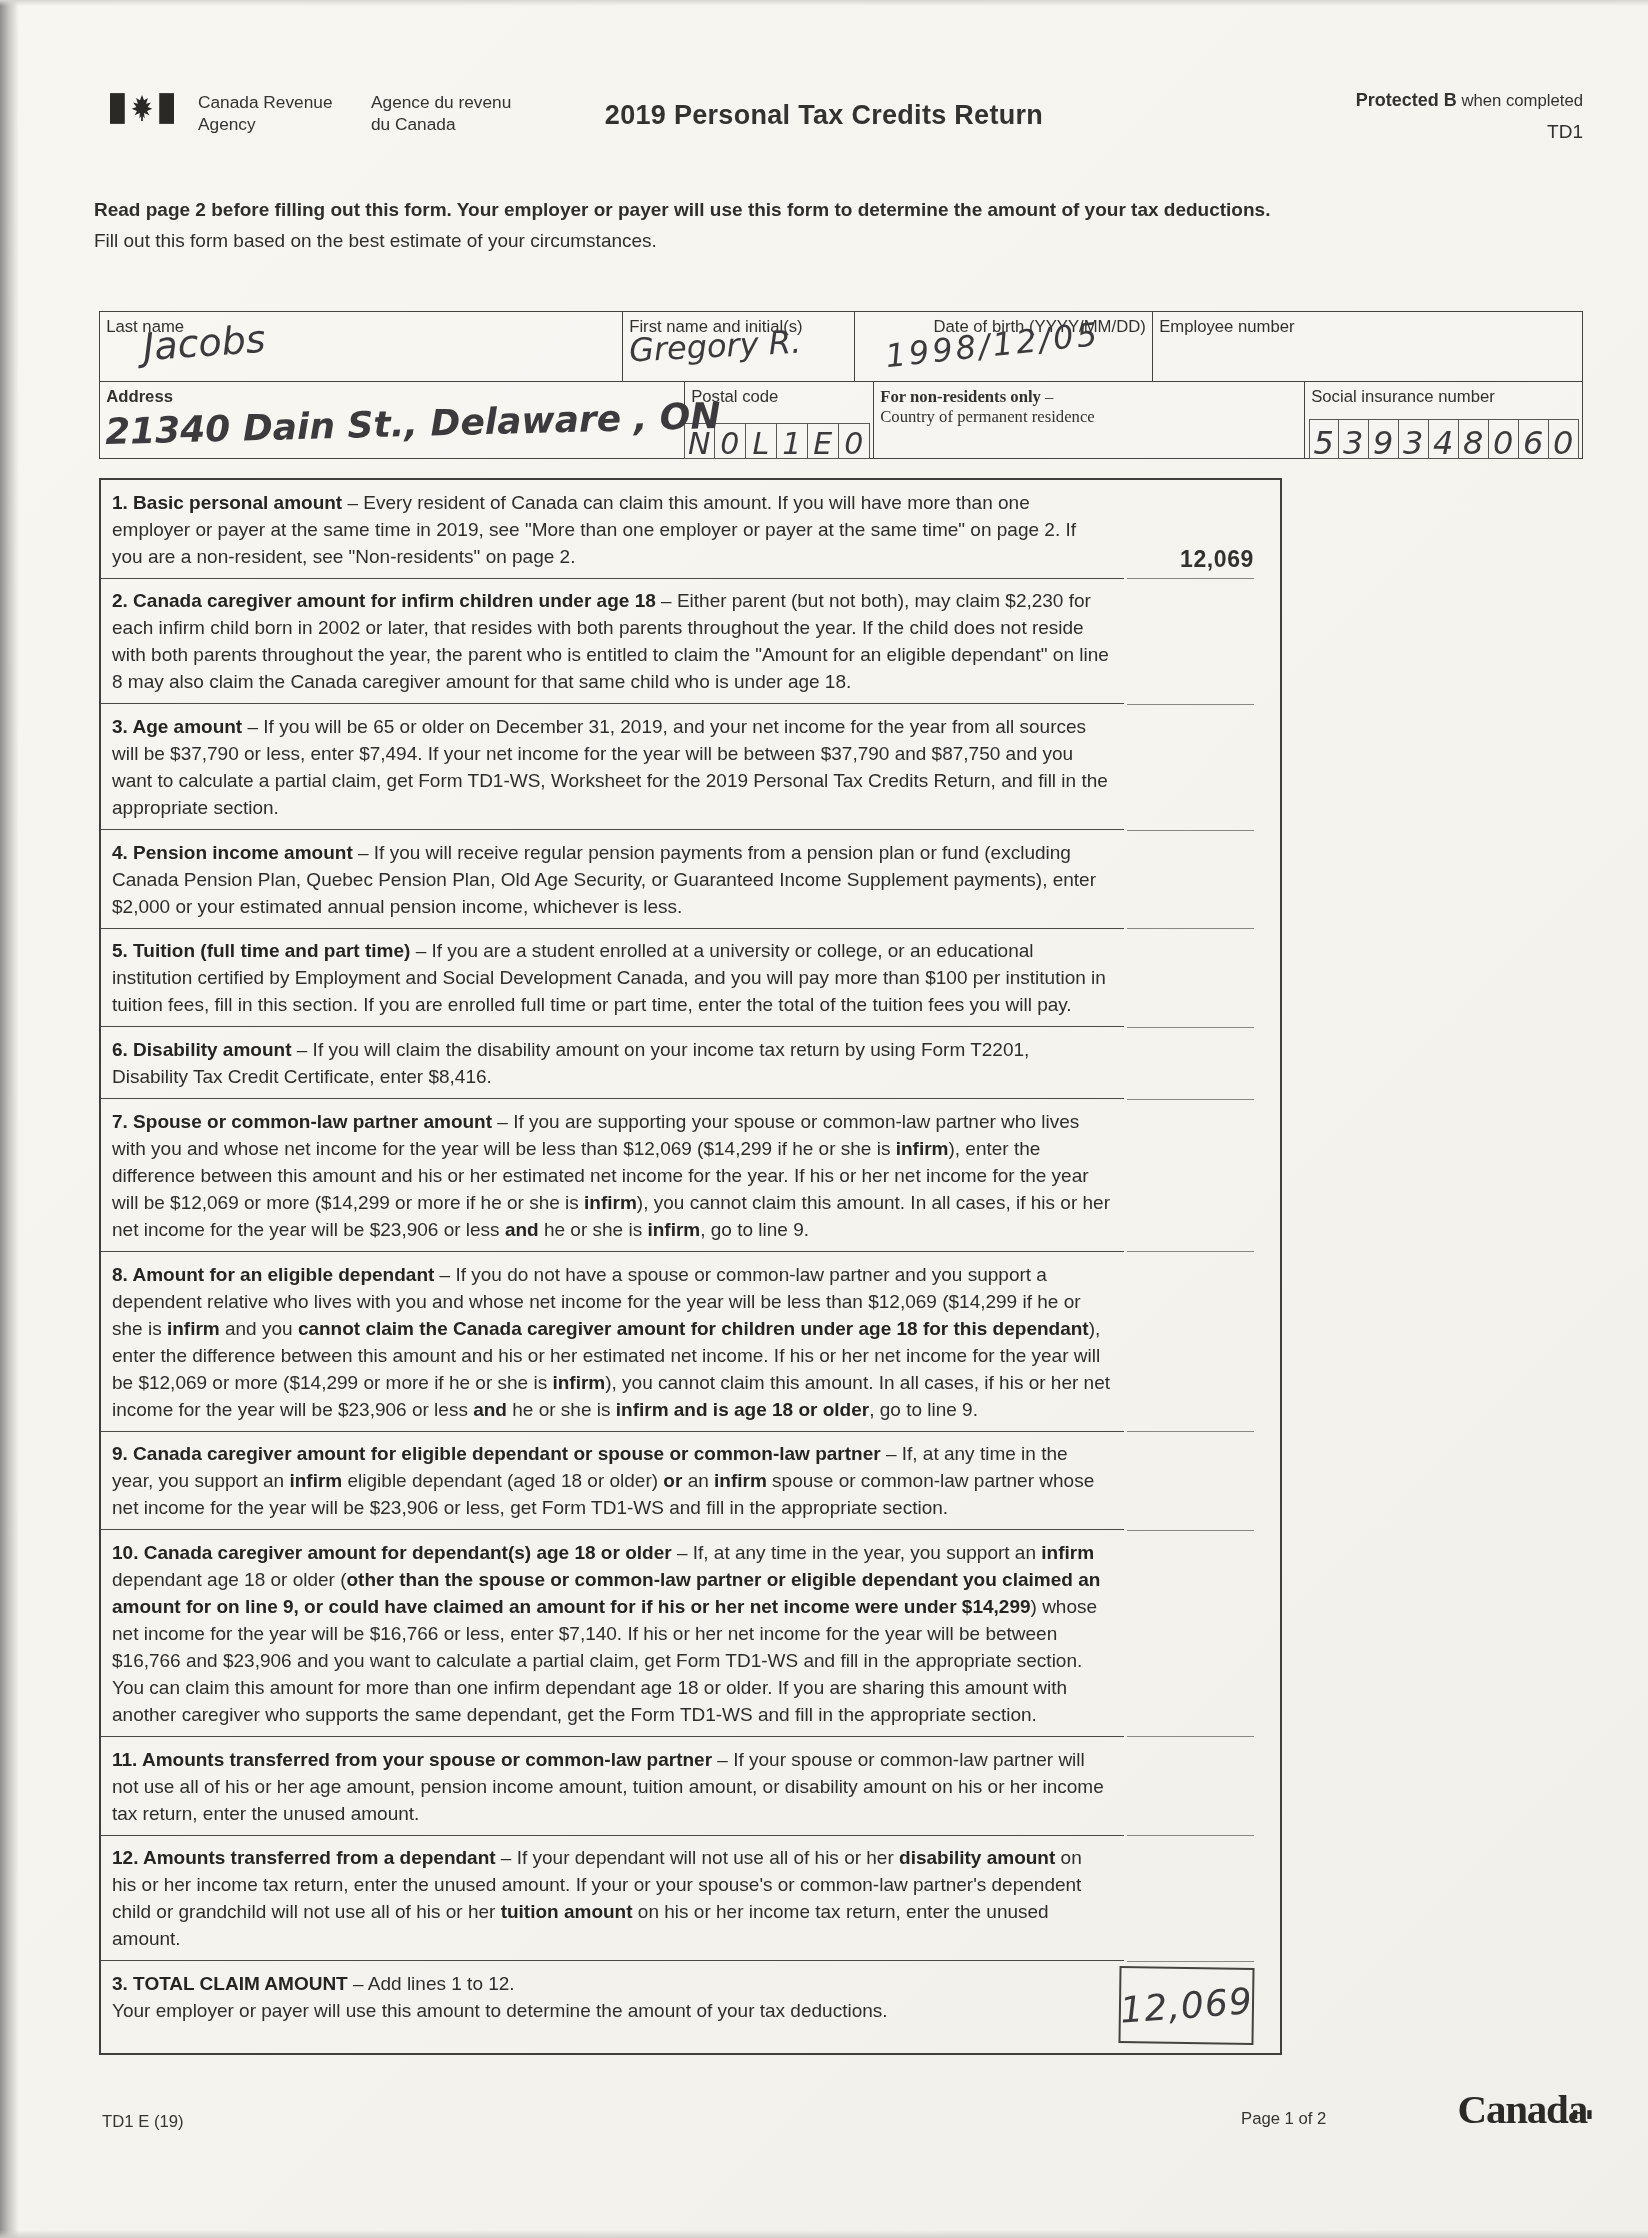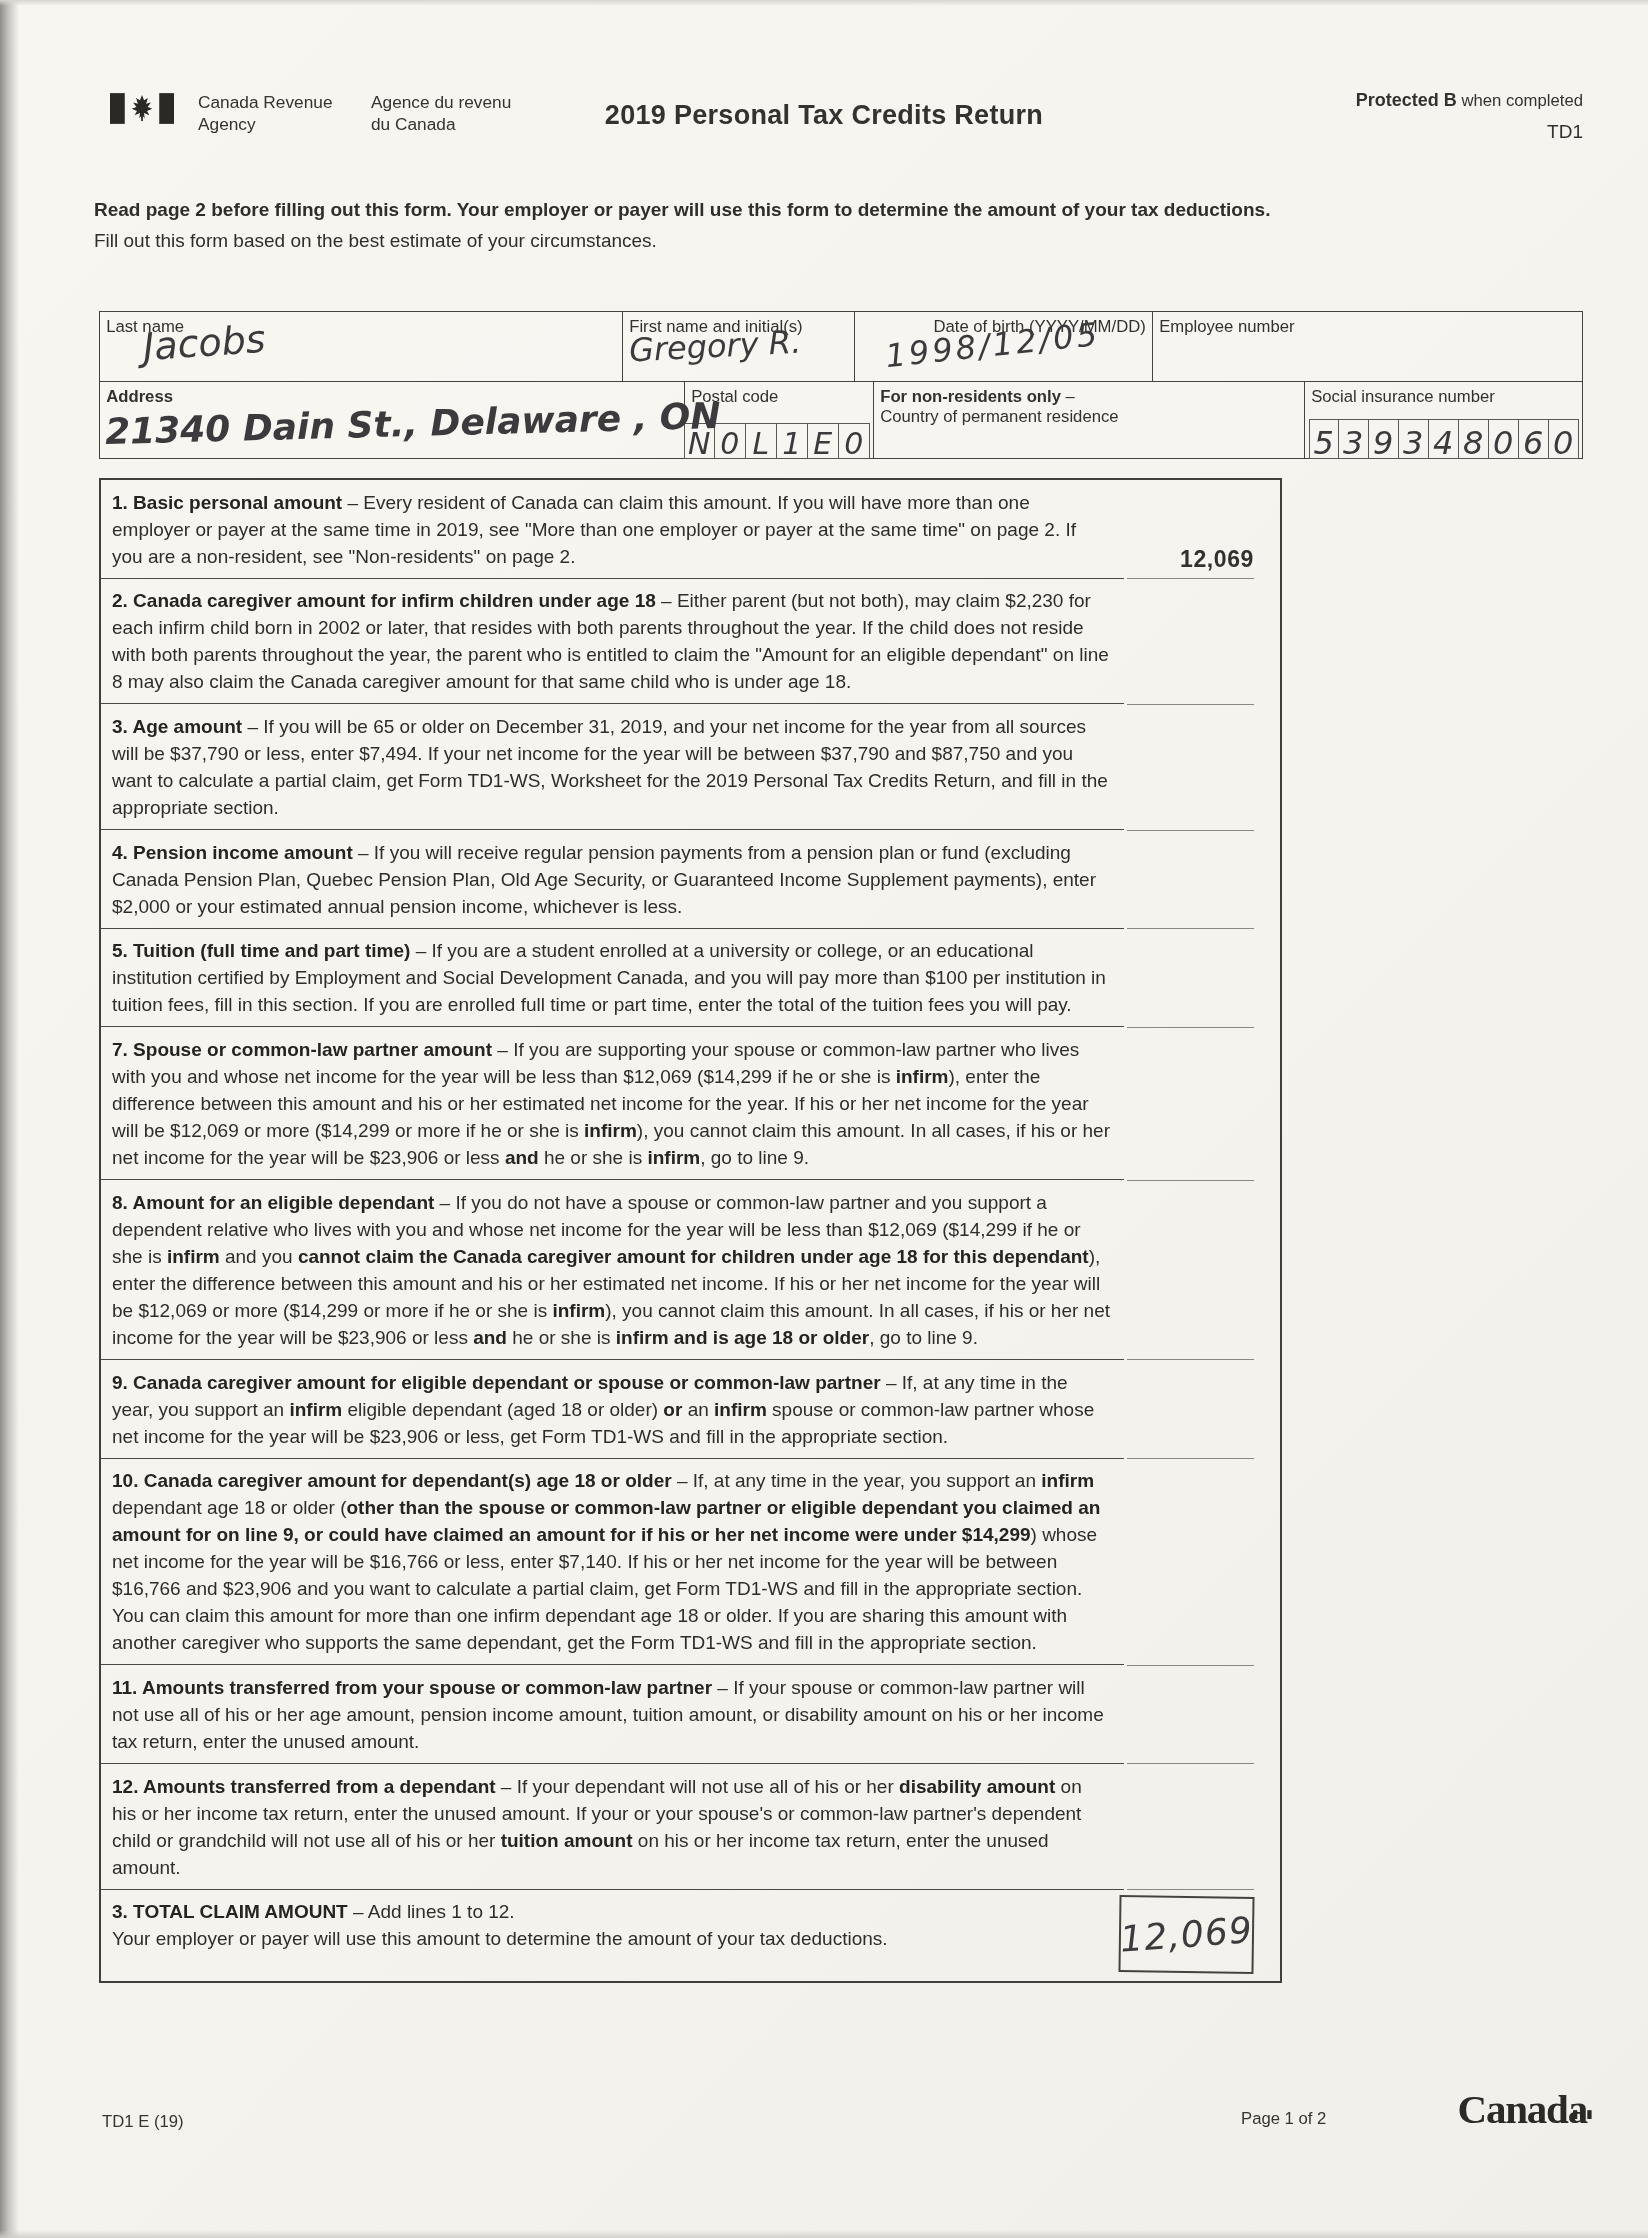--- a/index.html
+++ b/index.html
@@ -34,21 +34,21 @@
   
   .pi{position:absolute;left:99px;top:311px;width:1484px;border:1.9px solid #45433f;box-sizing:border-box;background:rgba(255,255,255,0.12);}
   .pi-row{display:flex;}
   .pi-row.r1{height:69px;}
   .pi-row.r2{height:76px;border-top:1.9px solid #45433f;}
   .pi-cell{position:relative;box-sizing:border-box;padding:5px 6.2px;border-right:1.9px solid #45433f;}
   .pi-cell:last-child{border-right:none;}
   .pi-label{font-size:16.7px;color:#33313e;color:#33312e;}
   .pi-label .bold{font-weight:bold;}
   .c-last{width:523px;} .c-first{width:232px;} .c-dob{width:298px;text-align:right;} .c-emp{flex:1;}
-  .c-addr{width:585px;font-weight:bold;} .c-postal{width:189px;} .c-nonres{width:431px;} .c-sin{flex:1;}
+  .c-addr{width:585px;font-weight:bold;} .c-postal{width:189px;} .c-nonres{width:431px;font-family:Liberation Serif, serif;} .c-sin{flex:1;}
 
   .hw{font-family:"DejaVu Sans",sans-serif;font-style:italic;color:#3c3a3c;}
   .lastname-hw{position:absolute;left:43px;top:8.7px;font-size:38px;transform:rotate(-4deg);}
   .firstname-hw{position:absolute;left:6.2px;top:15px;font-size:32px;transform:rotate(-3deg);white-space:nowrap;}
   .dob-hw{position:absolute;left:30px;top:13.6px;font-size:32px;transform:rotate(-6deg);letter-spacing:3.1px;white-space:nowrap;}
   .address-hw{position:absolute;left:5px;top:21px;font-size:36px;transform:rotate(-1.5deg);white-space:nowrap;z-index:3;}
 
   .cells-row{position:absolute;display:flex;bottom:-1.2px;}
   .postal-cells{left:-1.2px;}
   .sin-cells{left:3.7px;}
@@ -249,20 +249,30 @@
     <div class="sec-text">
       <b class="sec-title">5. Tuition (full time and part time)</b><span><span> – If you are a student enrolled at a university or college, or an educational institution certified by Employment and Social Development Canada, and you will pay more than $100 per institution in tuition fees, fill in this section. If you are enrolled full time or part time, enter the total of the tuition fees you will pay.</span></span>
       
     </div>
     <div class="sec-ans">
 
       <div class="ans-line"></div>
     </div>
   </div>
 
+  <div class="section">
+    <div class="sec-text">
+      <b class="sec-title">6. Disability amount</b><span><span> – If you will claim the disability amount on your income tax return by using Form T2201, Disability Tax Credit Certificate, enter $8,416.</span></span>
+      
+    </div>
+    <div class="sec-ans">
+
+      <div class="ans-line"></div>
+    </div>
+  </div>
 
   <div class="section">
     <div class="sec-text">
       <b class="sec-title">7. Spouse or common-law partner amount</b><span><span> – If you are supporting your spouse or common-law partner who lives with you and whose net income for the year will be less than $12,069 ($14,299 if he or she is </span><b>infirm</b><span>), enter the difference between this amount and his or her estimated net income for the year. If his or her net income for the year will be $12,069 or more ($14,299 or more if he or she is </span><b>infirm</b><span>), you cannot claim this amount. In all cases, if his or her net income for the year will be $23,906 or less </span><b>and</b><span> he or she is </span><b>infirm</b><span>, go to line 9.</span></span>
       
     </div>
     <div class="sec-ans">
 
       <div class="ans-line"></div>
     </div>

